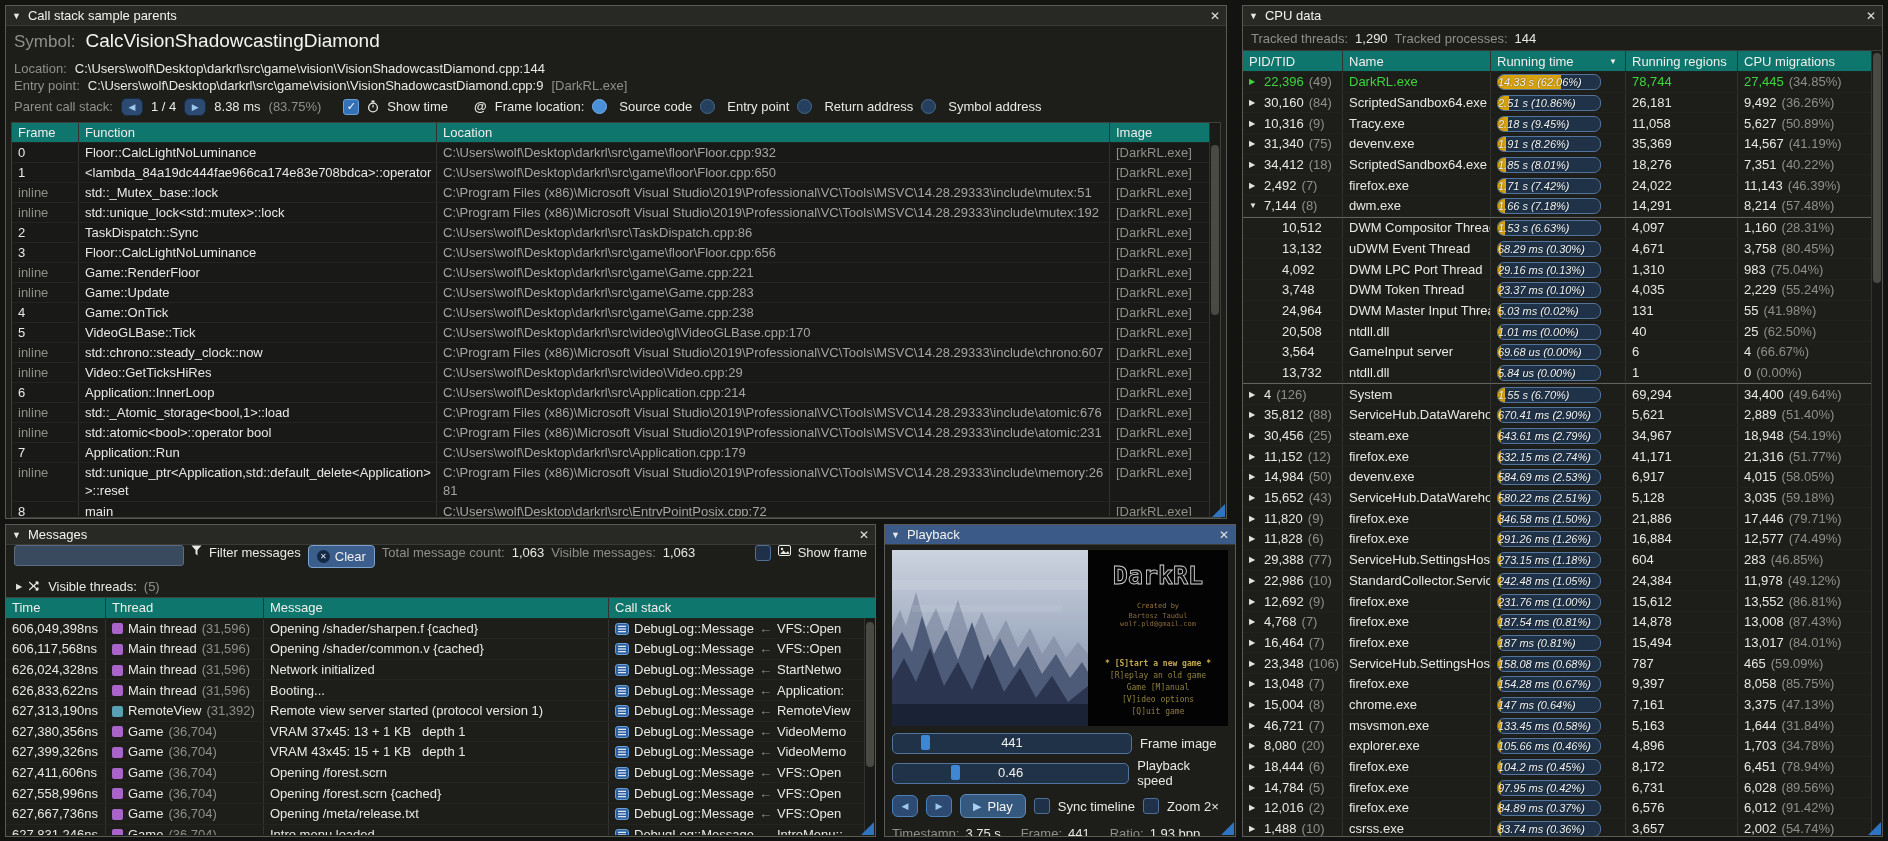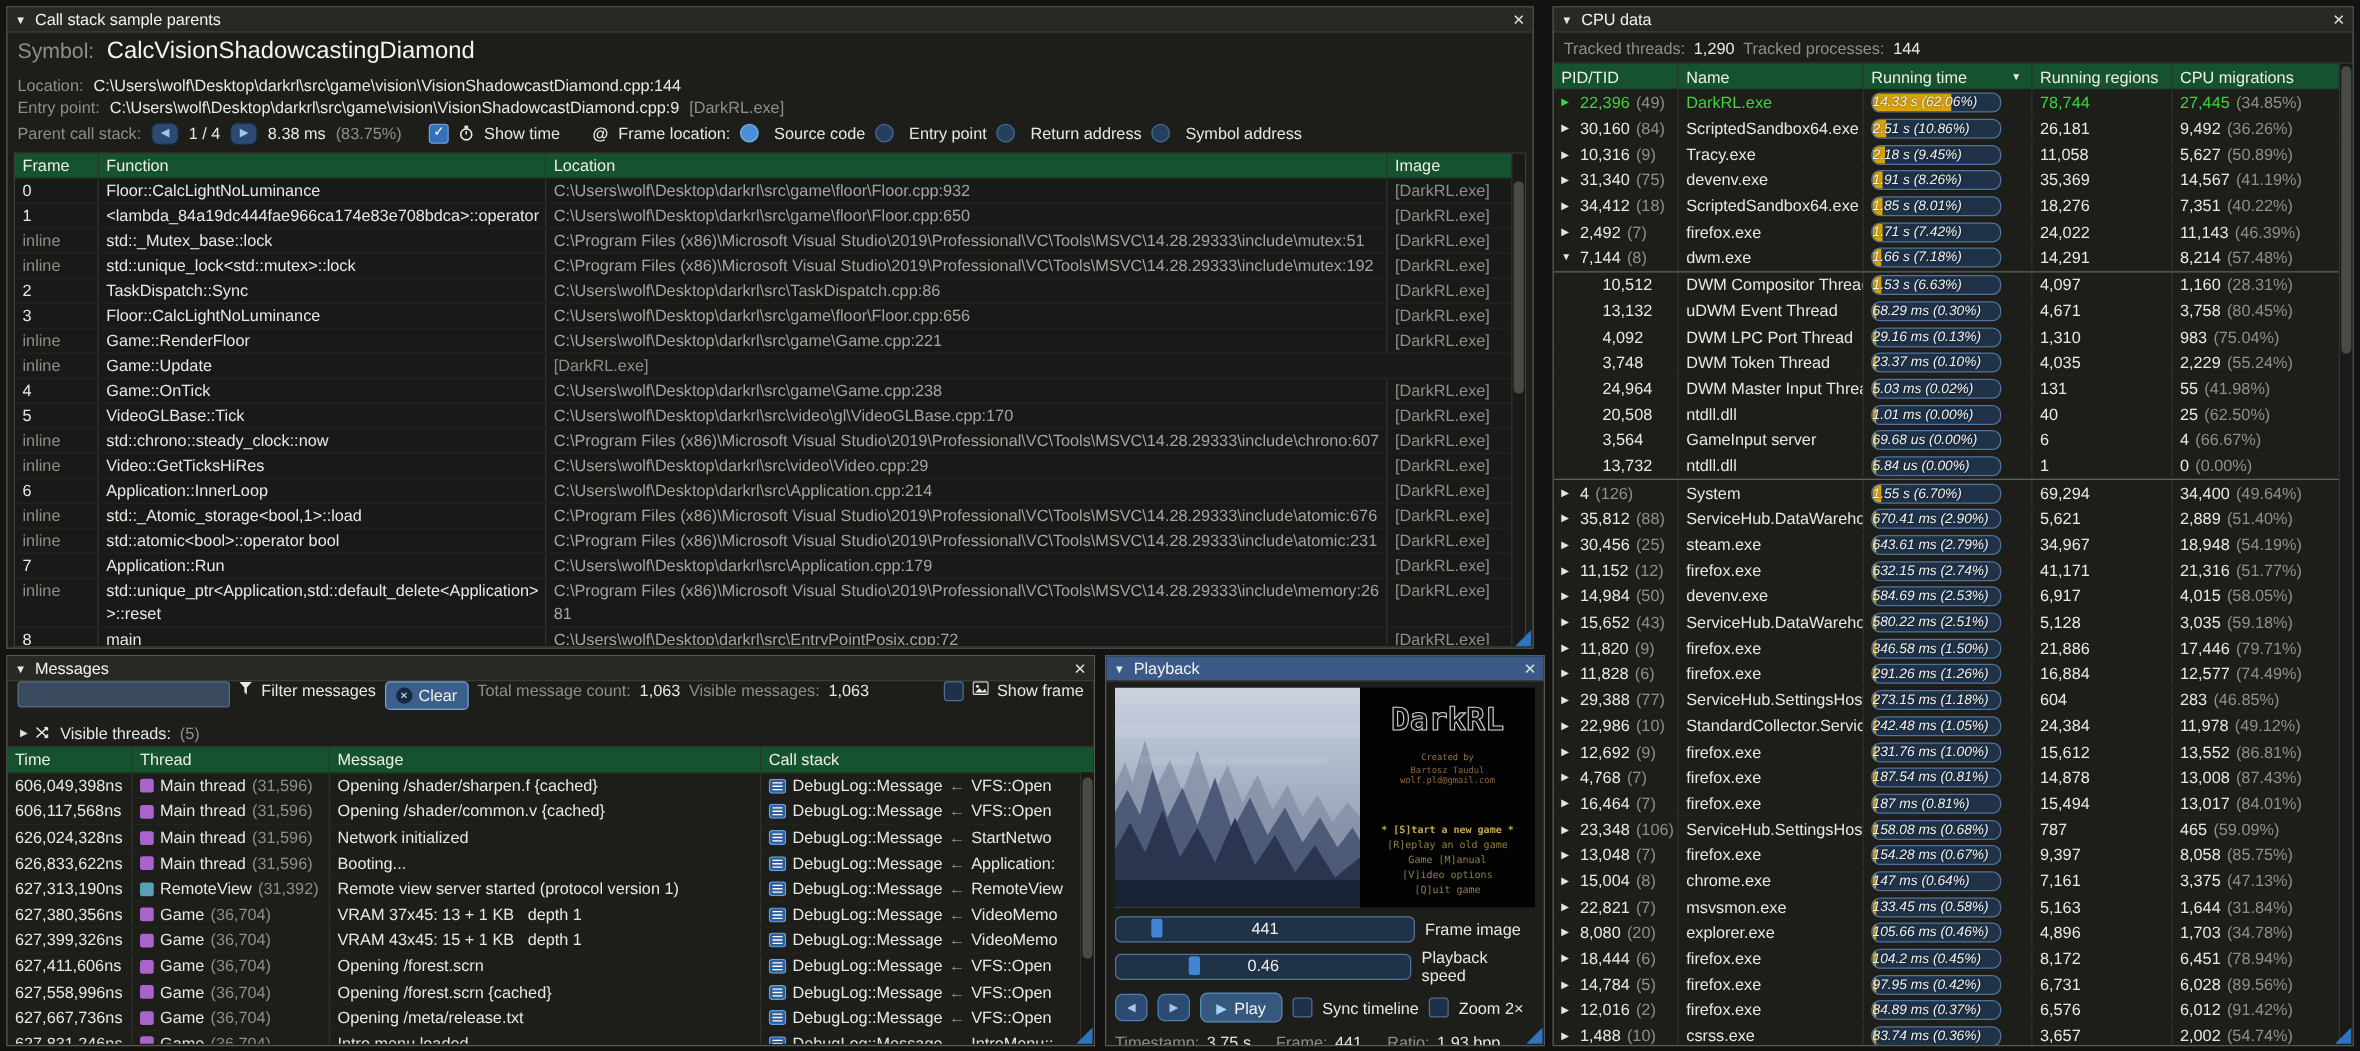--- a/index.html
+++ b/index.html
@@ -21,21 +21,21 @@
   .sym-value{font-size:19px;color:#f4f4f1;}
   .info-row{height:17px;display:flex;gap:8px;align-items:center;white-space:nowrap;}
   .toolbar{height:25px;display:flex;align-items:center;gap:8px;white-space:nowrap;}
   .navbtn{width:20px;height:16px;border-radius:6px;background:#2c4a72;border:1px solid #1a2c44;color:#9ec7f0;font-size:9px;display:flex;align-items:center;justify-content:center;}
   .checkbox{width:14px;height:14px;border-radius:3px;background:#3571b8;border:1px solid #6aa0d8;color:#fff;font-size:11px;line-height:13px;text-align:center;}
   .checkbox.off{background:#1e3148;border:1px solid #4f6f96;color:transparent;}
   .radio{width:13px;height:13px;border-radius:50%;background:#24405e;border:1px solid #46688e;}
   .radio.on{background:#4a90d9;border:1px solid #77aee6;}
   .rlabel{margin-left:4px;}
   .table{border:1px solid #3f3f3b;margin:3px 5px 0 5px;background:#191917;position:relative;}
-  .thead{background:#14532d;color:#eeeeea;}
+  .thead{background:#0f766e;color:#eeeeea;}
   .cs-row{display:grid;grid-template-columns:67px 358px 1fr 110px;height:19px;overflow:hidden;border-bottom:1px solid #232320;}
   .cs-row.tall{height:38px;}
   .cell{padding:1px 4px 0 6px;line-height:18px;border-right:1px solid #323230;overflow:hidden;}
   .cell:last-child{border-right:none;}
   .c-fn,.c-loc{word-break:break-all;}
   
   .filter-row{height:31px;display:flex;align-items:flex-start;gap:7px;padding:0 8px;white-space:nowrap;}
   .filter-input{width:168px;height:19px;background:#3a4a5e;border:1px solid #5c6c80;border-radius:3px;}
   .btn{height:21px;display:flex;align-items:center;gap:5px;background:#3c5e8c;border:1px solid #7aa2cc;border-radius:4px;padding:0 8px;color:#f0f0ed;}
   .clear-ico{width:13px;height:13px;border-radius:50%;background:#142a44;color:#dce8f4;font-size:8px;line-height:13px;text-align:center;}
@@ -178,20 +178,21 @@
           </div>
           <div class="cs-row">
             <div class="cell dim">inline</div>
             <div class="cell c-fn">Game::RenderFloor</div>
             <div class="cell c-loc dim2">C:\Users\wolf\Desktop\darkrl\src\game\Game.cpp:221</div>
             <div class="cell dim">[DarkRL.exe]</div>
           </div>
           <div class="cs-row">
             <div class="cell dim">inline</div>
             <div class="cell c-fn">Game::Update</div>
+            <div class="cell c-loc dim2">C:\Users\wolf\Desktop\darkrl\src\game\Game.cpp:283</div>
             <div class="cell dim">[DarkRL.exe]</div>
           </div>
           <div class="cs-row">
             <div class="cell">4</div>
             <div class="cell c-fn">Game::OnTick</div>
             <div class="cell c-loc dim2">C:\Users\wolf\Desktop\darkrl\src\game\Game.cpp:238</div>
             <div class="cell dim">[DarkRL.exe]</div>
           </div>
           <div class="cs-row">
             <div class="cell">5</div>
@@ -1234,21 +1235,21 @@
               <span class="txt">7,161</span>
             </div>
             <div class="p-cell">
               <span class="txt">3,375</span>
               <span class="dim">(47.13%)</span>
             </div>
           </div>
           <div class="cpu-row">
             <div class="p-cell p-pid">
               <span class="tree-arrow">▶</span>
-              <span class="txt">22,821</span>
+              <span class="txt">46,721</span>
               <span class="dim">(7)</span>
             </div>
             <div class="p-cell">
               <span class="txt">msvsmon.exe</span>
             </div>
             <div class="p-cell">
               <div class="pill">
                 <div class="pill-fill" style="width: max(3px, 0.58%);"></div>
                 <span class="pill-text">133.45 ms (0.58%)</span>
               </div>

